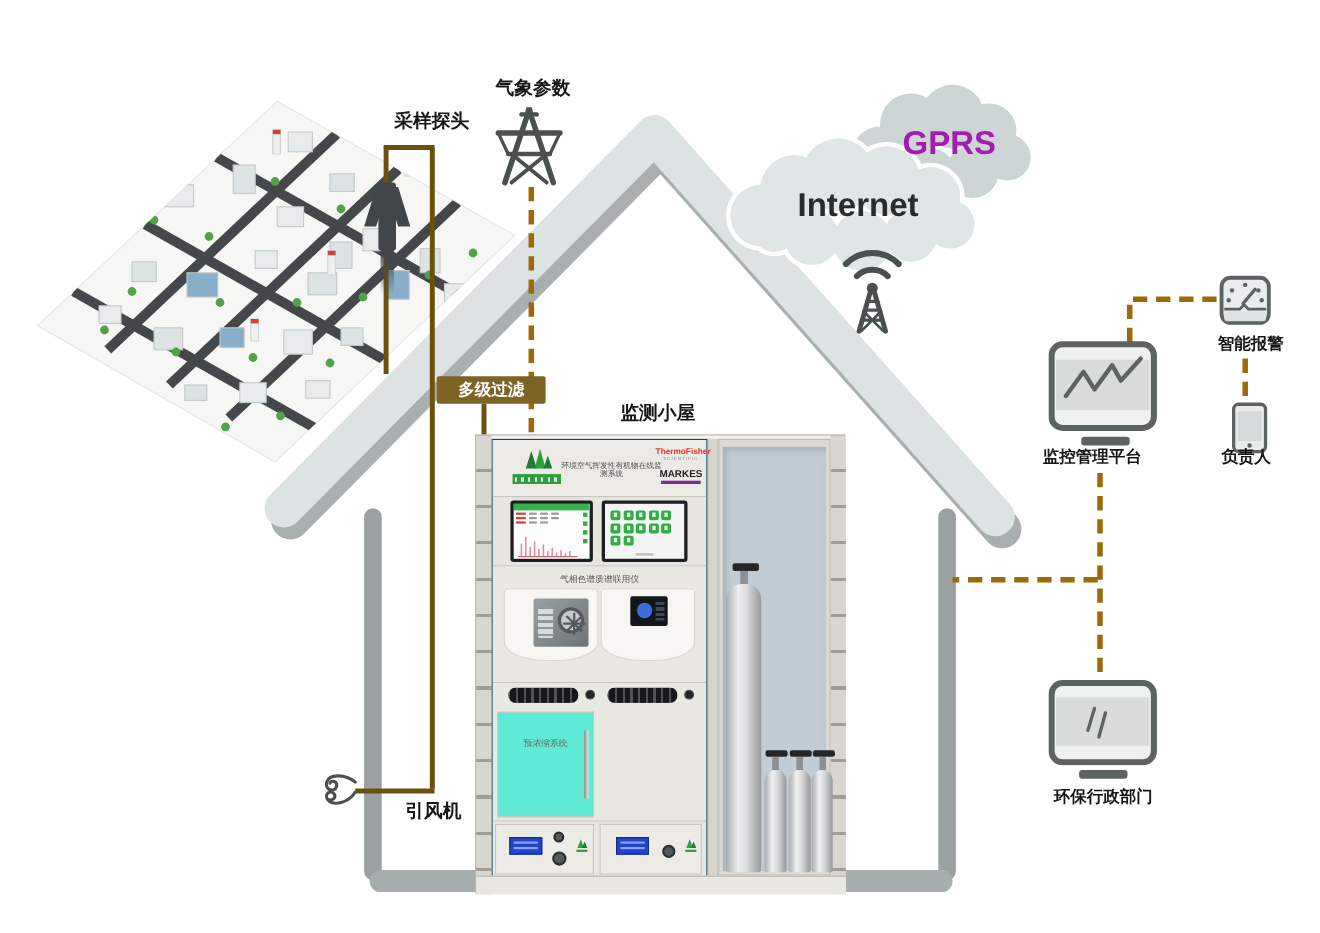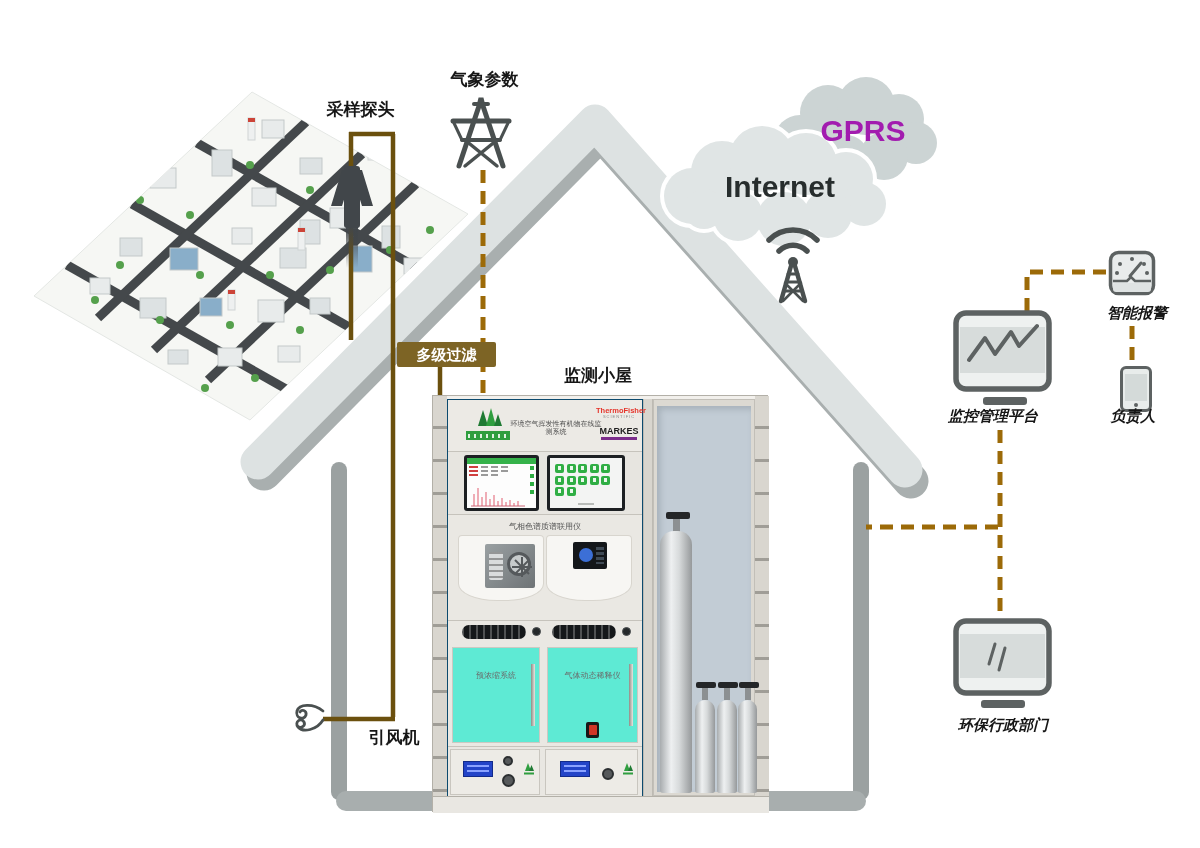--- a/index.html
+++ b/index.html
@@ -1,21 +1,21 @@
 <!DOCTYPE html>
 <html><head>
 <meta charset="utf-8">
 <style>
   html,body{margin:0;padding:0;background:#fff;}
   .stage{position:relative;width:1200px;height:848px;background:#ffffff;overflow:hidden;
          font-family:"Liberation Sans",sans-serif;}
   .abs{position:absolute;}
   svg{display:block;}
   .lbl{position:absolute;font-weight:bold;color:#161616;font-size:17px;text-align:center;line-height:1.2;}
-  .lbl-sm{position:absolute;font-weight:bold;color:#161616;font-size:15px;text-align:center;line-height:1.2;font-style:italic;}
+  .lbl-sm{position:absolute;font-weight:bold;color:#161616;font-size:15px;text-align:center;line-height:1.2;}
   .cloud-txt{position:absolute;font-weight:bold;text-align:center;}
   .badge{position:absolute;left:397px;top:342px;width:99px;height:25px;background:#7d6425;color:#fff;
          font-weight:bold;font-size:15px;text-align:center;line-height:25px;border-radius:2px;}
   
   .cab{position:absolute;left:432px;top:395px;width:336px;height:417px;background:#e3e0da;
        border:1px solid #b3b0a8;box-sizing:border-box;}
   .cab *{box-sizing:border-box;}
   .rail{position:absolute;top:0;width:14px;height:417px;background:#d9d6cf;
         background-image:repeating-linear-gradient(180deg,rgba(0,0,0,0) 0 30px,rgba(90,88,82,.45) 30px 33px);}
   .panel{position:absolute;background:#eae8e3;border:1px solid #0c4a6e;}
@@ -231,21 +231,21 @@
       <path d="M323,720 C317,730 303,733 298,727 C294,722 301,717 304,722 C306,726 301,728 299,727"></path>
     </g>
 
     <g>
       <polygon fill="#41464a" points="331,206 342,170 362,170 373,206 362,206 355,184 349,184 342,206"></polygon>
       <rect x="344" y="166" width="16" height="62" rx="3" fill="#41464a"></rect>
       <rect x="346" y="226" width="12" height="42" fill="url(#fade)"></rect>
     </g>
   </svg>
 
-  <div class="lbl" style="left:308px;top:100px;width:105px;">采样探头</div>
+  <div class="lbl" style="left:340px;top:100px;width:105px;">采样探头</div>
   <div class="lbl" style="left:437px;top:70px;width:95px;">气象参数</div>
   <div class="lbl" style="left:548px;top:366px;width:100px;">监测小屋</div>
   <div class="lbl" style="left:358px;top:728px;width:72px;">引风机</div>
   <div class="badge">多级过滤</div>
 
   <div class="cloud-txt" style="left:808px;top:114px;width:110px;font-size:30px;color:#a21caf;">GPRS</div>
   <div class="cloud-txt" style="left:700px;top:170px;width:160px;font-size:30px;color:#272d2d;">Internet</div>
 
   <div class="ficon" style="left:1108px;top:250px;">
     <svg width="48" height="47" viewBox="0 0 48 47">
@@ -411,27 +411,20 @@
       <div class="abs" style="left:0;top:221px;width:194px;height:126px;background:#eae8e3;border-bottom:1px solid #c6c3bc;">
         <div class="grill" style="left:14px;top:4px;width:64px;"></div>
         <div class="knob" style="left:84px;top:6px;"></div>
         <div class="grill" style="left:104px;top:4px;width:64px;"></div>
         <div class="knob" style="left:174px;top:6px;"></div>
 
         <div class="door" style="left:4px;top:26px;width:88px;height:96px;">
           <div class="door-lbl">预浓缩系统</div>
           <div class="handle" style="right:4px;top:16px;height:62px;"></div>
         </div>
-        <div class="door" style="left:99px;top:26px;width:91px;height:96px;">
-          <div class="door-lbl">气体动态稀释仪</div>
-          <div class="handle" style="right:4px;top:16px;height:62px;"></div>
-          <div class="abs" style="left:38px;bottom:4px;width:13px;height:16px;background:#181818;border-radius:2px;">
-            <div class="abs" style="left:2.5px;top:3px;width:8px;height:10px;background:#d03426;border-radius:1px;"></div>
-          </div>
-        </div>
       </div>
 
       <div class="abs" style="left:0;top:347px;width:194px;height:50px;background:#e9e7e2;">
         <div class="module" style="left:2px;top:2px;width:90px;height:46px;">
           <div class="lcd" style="left:12px;top:11px;width:30px;height:16px;">
               <i></i>
               <i></i>
             </div>
           <div class="conn" style="left:52px;top:6px;width:10px;height:10px;"></div>
           <div class="conn" style="left:51px;top:24px;width:13px;height:13px;"></div>

